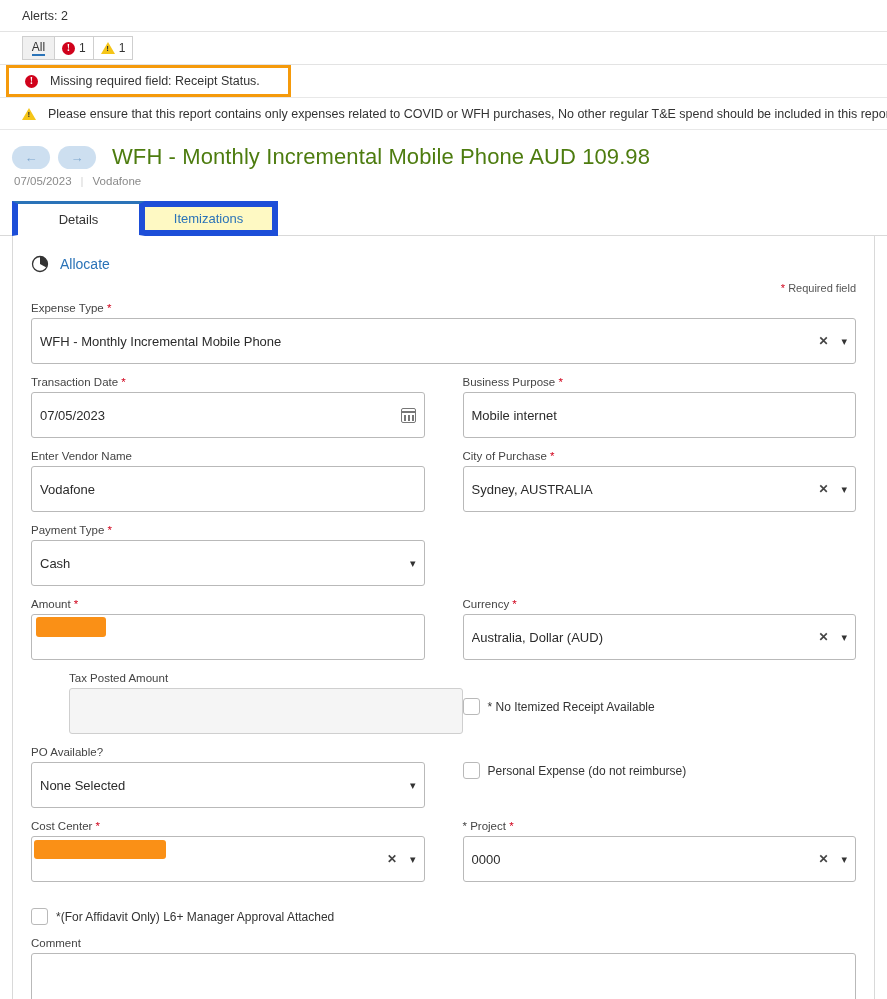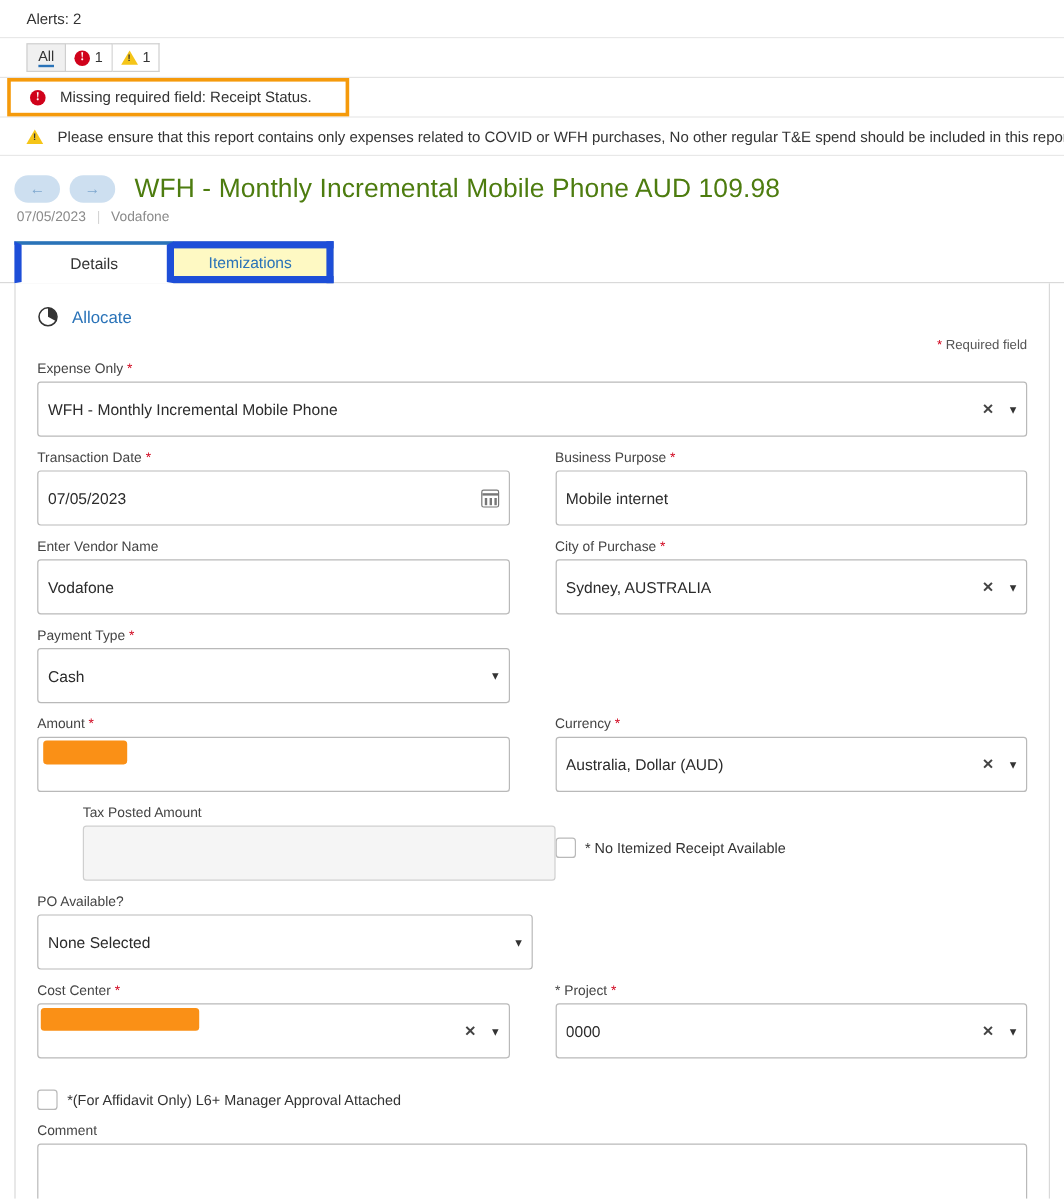--- a/index.html
+++ b/index.html
@@ -348,21 +348,21 @@
       <span class="allocate-link">Allocate</span>
     </div>
 
     <div class="req-note">
       <span class="req-star">*</span>
       <span>Required field</span>
     </div>
 
     <div class="fld">
       <label class="fld-label">
-        <span>Expense Only</span>
+        <span>Expense Type</span>
         <span class="req-star">*</span>
       </label>
       <div class="inp">
         <span class="val">WFH - Monthly Incremental Mobile Phone</span>
         <span class="adorn">
           <span class="x-btn">✕</span>
           <span class="caret">▾</span>
         </span>
       </div>
     </div>
@@ -486,20 +486,27 @@
     <div class="grid">
       <div class="col">
         <div class="fld">
           <label class="fld-label">PO Available?</label>
           <div class="inp">
             <span class="val">None Selected</span>
             <span class="caret">▾</span>
           </div>
         </div>
       </div>
+      <div class="col right">
+        <div class="spacer-16"></div>
+        <div class="fld chk-row">
+          <span class="chk"></span>
+          <span class="chk-lbl">Personal Expense (do not reimburse)</span>
+        </div>
+      </div>
     </div>
 
     <div class="grid">
       <div class="col">
         <div class="fld">
           <label class="fld-label">
             <span>Cost Center</span>
             <span class="req-star">*</span>
           </label>
           <div class="inp">

